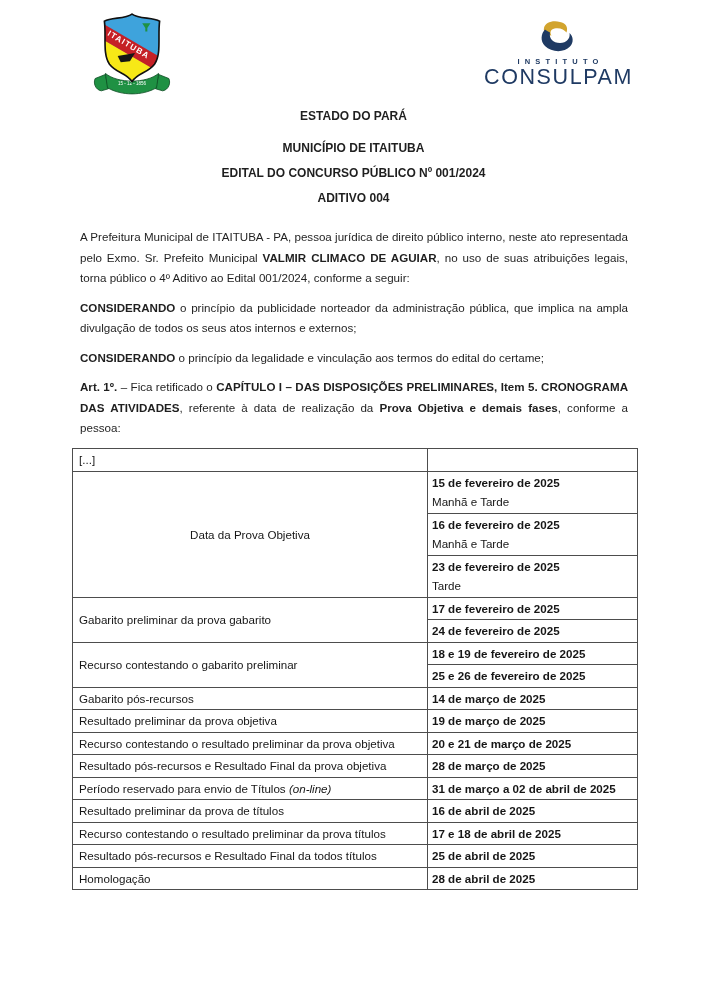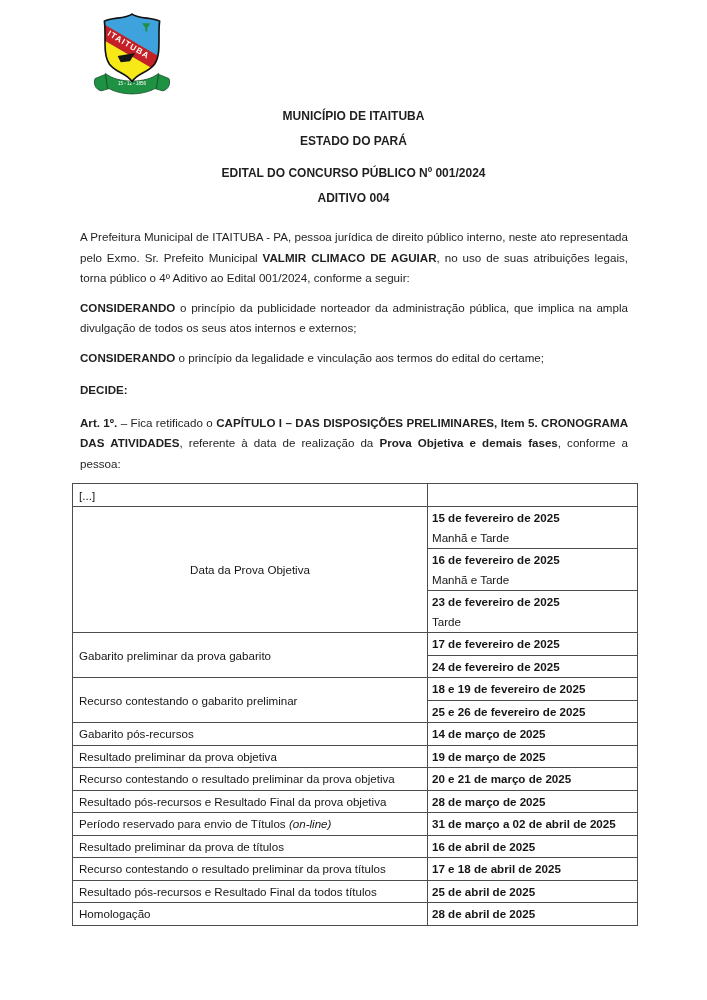--- a/index.html
+++ b/index.html
@@ -80,35 +80,42 @@
         <polygon points="3,24 62,58 66,64 38,76 2,76" fill="#f7e817"></polygon>
         <polygon points="9,12 67,46 61,58 3,24" fill="#c52026"></polygon>
         <polygon points="24,44 41,41 36,49 27,50" fill="#151515"></polygon>
         <path d="M48,12 h8 l-3,4.5 v3.5 h-2 v-3.5 Z" fill="#1f9143"></path>
         <text x="13.5" y="23.5" transform="rotate(30.5 13.5 23.5)" font-size="8" font-weight="bold" letter-spacing="1.2" fill="#ffffff" font-family="Liberation Sans, sans-serif">ITAITUBA</text>
       </g>
       <path d="M38,3 C31,8 18,6 11,10 C13,24 9,42 16,52 C23,61 32,60 38,69 C44,60 53,61 60,52 C67,42 63,24 65,10 C58,6 45,8 38,3 Z" fill="none" stroke="#111111" stroke-width="1.6"></path>
     </svg>
   </div>
 
+  <div class="consulpam-wrap">
+    <svg class="consulpam-icon" width="40" height="36" viewBox="0 0 40 36">
+      <path d="M22,2 C14,0 7,3 6,8 C5,12 8,15.5 13.5,15.5 C11.5,12.5 12.5,9.5 16.5,8.5 C21.5,7.3 26.5,9.5 28.5,12.5 C30.5,7 27.5,3 22,2 Z" fill="#d2a42e"></path>
+      <path d="M7,9.5 C3,13.5 2,21 7,26 C13.5,32.5 26,33 32,26.5 C35.8,22.5 35.5,16.5 31.5,13 C32.5,18.5 28.5,23 22,23 C15,23 10.8,18.5 12,12.5 C10,11.5 8.2,10.5 7,9.5 Z" fill="#1f3a63"></path>
+    </svg>
+    <div class="consulpam-instituto">INSTITUTO</div>
+    <div class="consulpam-name">CONSULPAM</div>
+  </div>
 
   <div class="doc-flow">
 
     <div class="title-block">
+        <div class="title-line first">ESTADO DO PARÁ</div>
         <div class="title-line">MUNICÍPIO DE ITAITUBA</div>
-        <div class="title-line first">ESTADO DO PARÁ</div>
         <div class="title-line">EDITAL DO CONCURSO PÚBLICO Nº 001/2024</div>
         <div class="title-line">ADITIVO 004</div>
       </div>
 
     <div class="content">
         <p class="para"><span>A Prefeitura Municipal de ITAITUBA - PA, pessoa jurídica de direito público interno, neste ato representada pelo Exmo. Sr. Prefeito Municipal </span><b>VALMIR CLIMACO DE AGUIAR</b><span>, no uso de suas atribuições legais, torna público o 4º Aditivo ao Edital 001/2024, conforme a seguir:</span></p>
         <p class="para"><b>CONSIDERANDO</b><span> o princípio da publicidade norteador da administração pública, que implica na ampla divulgação de todos os seus atos internos e externos;</span></p>
         <p class="para"><b>CONSIDERANDO</b><span> o princípio da legalidade e vinculação aos termos do edital do certame;</span></p>
-        <p class="para decide"><b>DECIDE:</b></p>
         <p class="para"><b>Art. 1º.</b><span> – Fica retificado o </span><b>CAPÍTULO I – DAS DISPOSIÇÕES PRELIMINARES, Item 5. CRONOGRAMA DAS ATIVIDADES</b><span>, referente à data de realização da </span><b>Prova Objetiva e demais fases</b><span>, conforme a pessoa:</span></p>
       </div>
 
     <table class="schedule">
       <tbody>
           <tr class="placeholder-row">
             <td class="activity-cell" rowspan="1"><span>[...]</span></td>
             <td class="date-cell">
               <div class="date-line"></div>
             </td>

